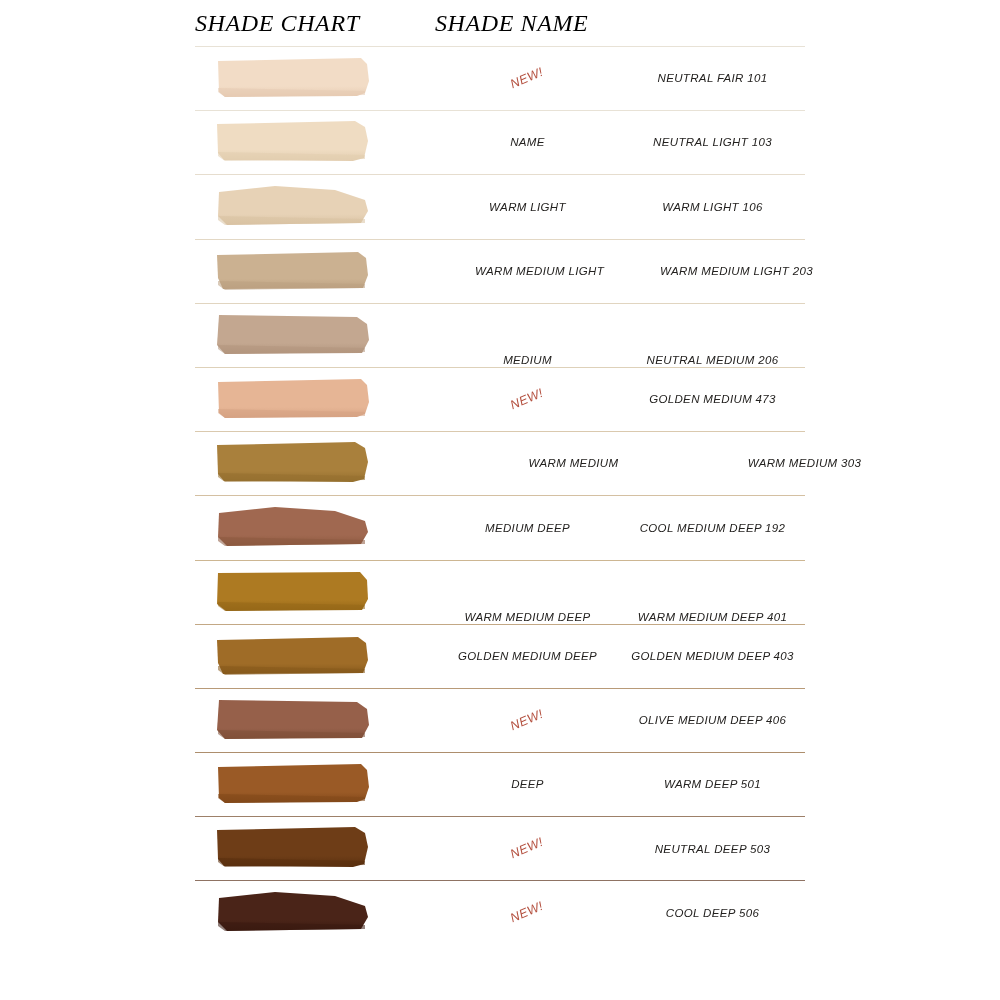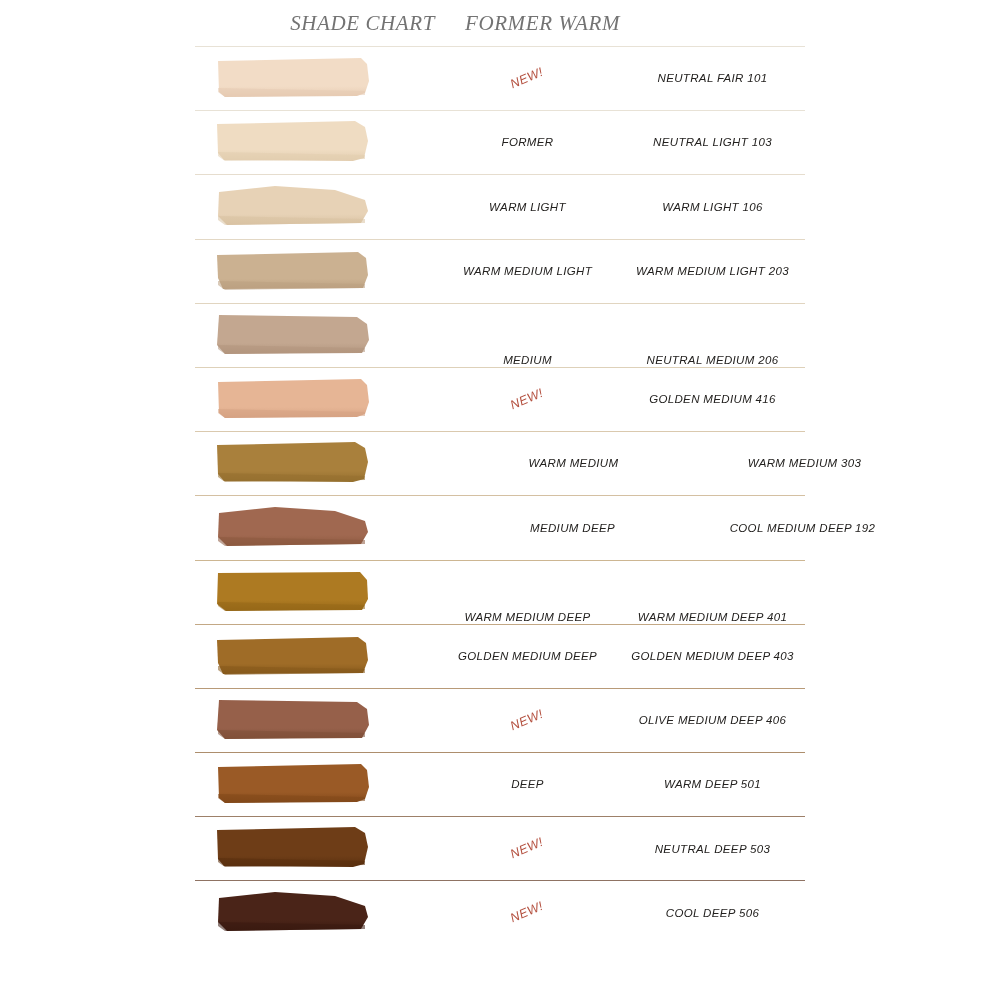--- a/index.html
+++ b/index.html
@@ -28,24 +28,24 @@
     left: 195px;
     top: 0px;
     width: 610px;
     height: 46px;
     display: flex;
     align-items: center;
   }
   .hdr-cell {
     font-family: "Liberation Serif", "DejaVu Serif", serif;
     font-style: italic;
-    font-size: 21px;
+    font-size: 24px;
     letter-spacing: 0.6px;
-    color: #737373;
-    text-align: right;
+    color: #000000;
+    text-align: left;
     white-space: nowrap;
   }
   .hdr-swatch { width: 240px; }
   .hdr-former { width: 185px; }
   .hdr-new    { width: 185px; }
 
   
   .rows {
     position: absolute;
     left: 195px;
@@ -103,21 +103,21 @@
     transform-origin: center center;
   }
 </style>
 </head>
 <body>
 
 <div class="chart">
 
   <div class="chart-header">
     <div class="hdr-cell hdr-swatch">SHADE CHART</div>
-    <div class="hdr-cell hdr-former">FORMER WARM</div>
+    <div class="hdr-cell hdr-former">SHADE NAME</div>
   </div>
 
   <div class="rows" id="rows-container">
       <div class="row" style="border-top-color: rgb(232, 226, 214);">
         <div class="swatch-cell">
           <div class="swatch">
             <svg viewBox="0 0 156 44" preserveAspectRatio="none" aria-hidden="true">
               <defs>
                 <linearGradient id="g0" x1="0" y1="0" x2="0" y2="1">
                   <stop offset="0%" stop-color="#F2DCC6"></stop>
@@ -142,21 +142,21 @@
                   <stop offset="0%" stop-color="#EFDCC2"></stop>
                   <stop offset="72%" stop-color="#EFDCC2"></stop>
                   <stop offset="100%" stop-color="#E2CDAF"></stop>
                 </linearGradient>
               </defs>
               <path d="M2,5 L140,2 L150,8 L153,22 L149,39 L138,42 L9,41 L3,34 Z" fill="url(#g1)"></path>
               <path d="M3,33 L150,36 L150,40 L10,42 L3,37 Z" fill="#E2CDAF" opacity="0.55"></path>
             </svg>
           </div>
         </div>
-        <div class="former-cell"><span>FORMER</span></div>
+        <div class="former-cell"><span>NAME</span></div>
         <div class="new-cell"><span>NEUTRAL LIGHT 103</span></div>
       </div>
       <div class="row" style="border-top-color: rgb(230, 221, 206); justify-content: flex-end;">
         <div class="swatch-cell">
           <div class="swatch">
             <svg viewBox="0 0 156 44" preserveAspectRatio="none" aria-hidden="true">
               <defs>
                 <linearGradient id="g2" x1="0" y1="0" x2="0" y2="1">
                   <stop offset="0%" stop-color="#E7D2B6"></stop>
                   <stop offset="72%" stop-color="#E7D2B6"></stop>
@@ -164,21 +164,21 @@
                 </linearGradient>
               </defs>
               <path d="M4,9 L60,3 L120,7 L150,17 L153,28 L146,40 L12,42 L3,33 Z" fill="url(#g2)"></path>
               <path d="M3,33 L150,36 L150,40 L10,42 L3,37 Z" fill="#D9C2A3" opacity="0.55"></path>
             </svg>
           </div>
         </div>
         <div class="former-cell"><span>WARM LIGHT</span></div>
         <div class="new-cell"><span>WARM LIGHT 106</span></div>
       </div>
-      <div class="row" style="border-top-color: rgb(227, 216, 197);">
+      <div class="row" style="border-top-color: rgb(227, 216, 197); gap: 12px;">
         <div class="swatch-cell">
           <div class="swatch">
             <svg viewBox="0 0 156 44" preserveAspectRatio="none" aria-hidden="true">
               <defs>
                 <linearGradient id="g4" x1="0" y1="0" x2="0" y2="1">
                   <stop offset="0%" stop-color="#CBB191"></stop>
                   <stop offset="72%" stop-color="#CBB191"></stop>
                   <stop offset="100%" stop-color="#BCA181"></stop>
                 </linearGradient>
               </defs>
@@ -219,42 +219,42 @@
                   <stop offset="72%" stop-color="#E6B595"></stop>
                   <stop offset="100%" stop-color="#D6A283"></stop>
                 </linearGradient>
               </defs>
               <path d="M3,6 L146,3 L152,9 L154,26 L150,38 L142,41 L10,42 L4,37 Z" fill="url(#g6)"></path>
               <path d="M3,33 L150,36 L150,40 L10,42 L3,37 Z" fill="#D6A283" opacity="0.55"></path>
             </svg>
           </div>
         </div>
         <div class="former-cell"><span class="new-badge" style="color: rgb(180, 80, 63);">NEW!</span></div>
-        <div class="new-cell"><span>GOLDEN MEDIUM 416</span></div>
+        <div class="new-cell"><span>GOLDEN MEDIUM 473</span></div>
       </div>
       <div class="row" style="border-top-color: rgb(218, 201, 174); gap: 46px;">
         <div class="swatch-cell">
           <div class="swatch">
             <svg viewBox="0 0 156 44" preserveAspectRatio="none" aria-hidden="true">
               <defs>
                 <linearGradient id="g7" x1="0" y1="0" x2="0" y2="1">
                   <stop offset="0%" stop-color="#A9803C"></stop>
                   <stop offset="72%" stop-color="#A9803C"></stop>
                   <stop offset="100%" stop-color="#95702F"></stop>
                 </linearGradient>
               </defs>
               <path d="M2,5 L140,2 L150,8 L153,22 L149,39 L138,42 L9,41 L3,34 Z" fill="url(#g7)"></path>
               <path d="M3,33 L150,36 L150,40 L10,42 L3,37 Z" fill="#95702F" opacity="0.55"></path>
             </svg>
           </div>
         </div>
         <div class="former-cell"><span>WARM MEDIUM</span></div>
         <div class="new-cell"><span>WARM MEDIUM 303</span></div>
       </div>
-      <div class="row" style="border-top-color: rgb(212, 192, 162); gap: 45px;">
+      <div class="row" style="border-top-color: rgb(212, 192, 162);">
         <div class="swatch-cell">
           <div class="swatch">
             <svg viewBox="0 0 156 44" preserveAspectRatio="none" aria-hidden="true">
               <defs>
                 <linearGradient id="g8" x1="0" y1="0" x2="0" y2="1">
                   <stop offset="0%" stop-color="#A06850"></stop>
                   <stop offset="72%" stop-color="#A06850"></stop>
                   <stop offset="100%" stop-color="#8D5940"></stop>
                 </linearGradient>
               </defs>

